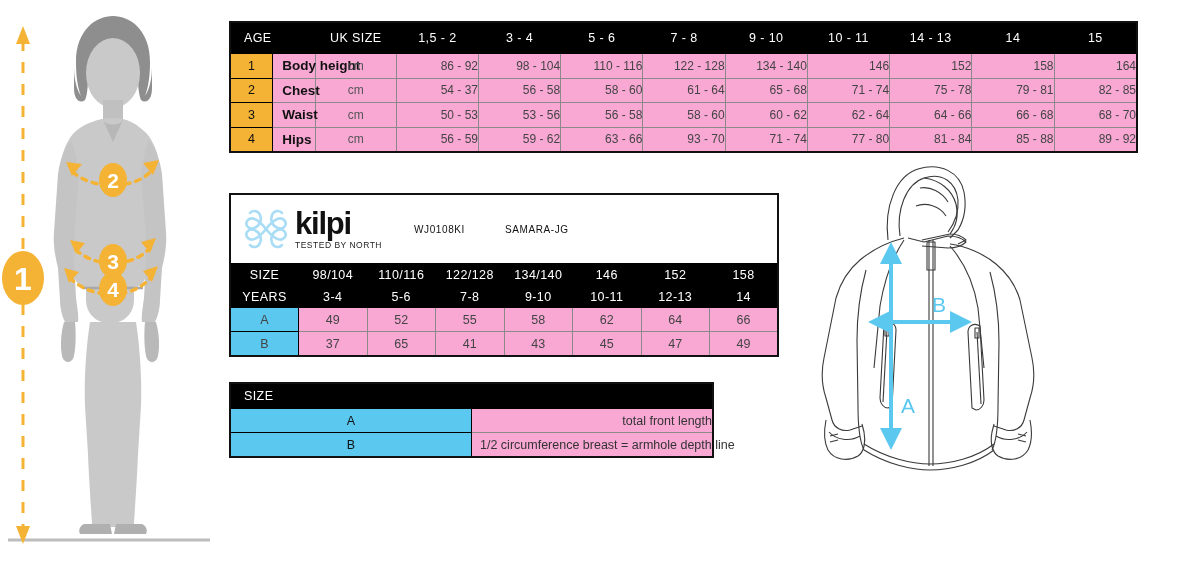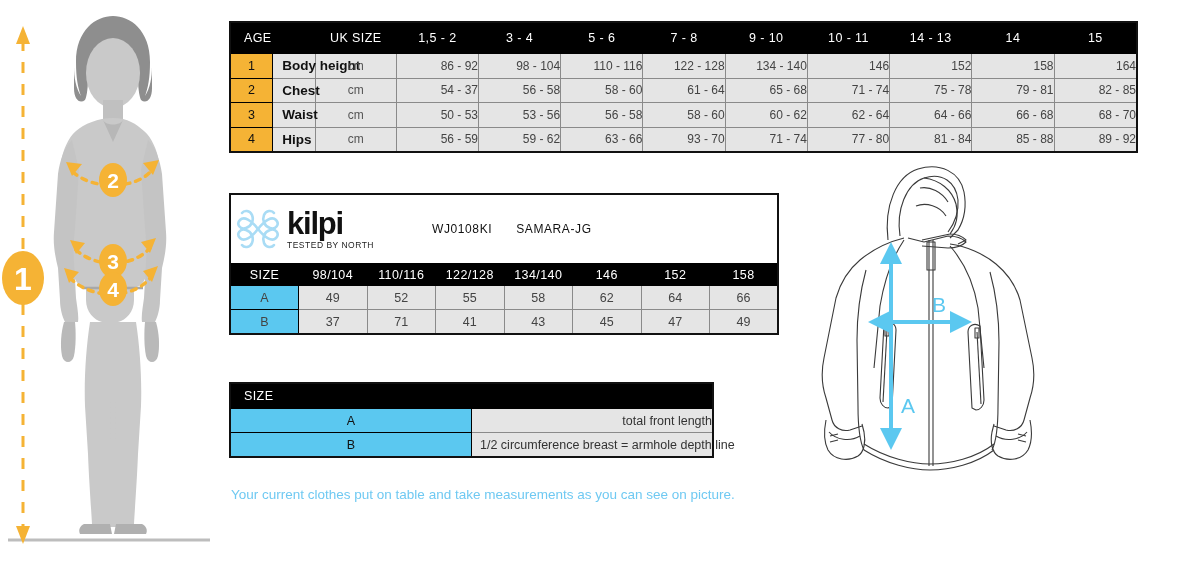--- a/index.html
+++ b/index.html
@@ -22,21 +22,21 @@
     left: 0; top: 0;
     width: 220px; height: 576px;
   }
   #figure-svg { display: block; }
 
   
   .tbl {
     border-collapse: collapse;
     table-layout: fixed;
     border: 2px solid #111;
-    background: #e5e5e5;
+    background: #f9a8d4;
   }
   .tbl td, .tbl th {
     border: 1px solid #8a8a8a;
     text-align: center;
     vertical-align: middle;
     font-weight: normal;
     padding: 0;
     white-space: nowrap;
   }
   .hdr-black {
@@ -98,20 +98,21 @@
     height: 68px;
     background: #fff;
     border: 1px solid #fff !important;
     border-bottom: 1px solid #000 !important;
     position: relative;
   }
   .logo-row-inner {
     display: flex;
     align-items: center;
     height: 68px;
+    padding-left: 8px;
     border-radius: 12px;
   }
   .kilpi-mark { flex: 0 0 auto; }
   .kilpi-text-block {
     margin-left: 2px;
     display: flex;
     flex-direction: column;
     align-items: flex-start;
     line-height: 1;
   }
@@ -124,24 +125,24 @@
   .kilpi-tag {
     font-size: 8.5px;
     font-weight: normal;
     letter-spacing: .5px;
     color: #222;
     margin-top: 2px;
     font-variant: small-caps;
     text-transform: uppercase;
   }
   .product-codes {
-    margin-left: 58px;
+    margin-left: 32px;
     display: flex;
-    gap: 24px;
-    font-size: 12px;
+    gap: 40px;
+    font-size: 10px;
     letter-spacing: .6px;
     color: #111;
   }
   #mid-table tr.size-row th,
   #mid-table tr.years-row th { height: 21px; }
   #mid-table tr.ab-row td { height: 23px; color: #444; font-size: 12.5px; }
 
   
   #bot-table-wrap {
     position: absolute;
@@ -386,34 +387,44 @@
       <tr class="size-row">
         <th class="hdr-black c-first">SIZE</th>
         <th class="hdr-black c-sz">98/104</th>
         <th class="hdr-black c-sz">110/116</th>
         <th class="hdr-black c-sz">122/128</th>
         <th class="hdr-black c-sz">134/140</th>
         <th class="hdr-black c-sz">146</th>
         <th class="hdr-black c-sz">152</th>
         <th class="hdr-black c-sz">158</th>
       </tr>
+      <tr class="years-row">
+        <th class="hdr-black">YEARS</th>
+        <th class="hdr-black">3-4</th>
+        <th class="hdr-black">5-6</th>
+        <th class="hdr-black">7-8</th>
+        <th class="hdr-black">9-10</th>
+        <th class="hdr-black">10-11</th>
+        <th class="hdr-black">12-13</th>
+        <th class="hdr-black">14</th>
+      </tr>
       <tr class="ab-row">
         <td class="cell-cyan">A</td>
         <td>49</td>
         <td>52</td>
         <td>55</td>
         <td>58</td>
         <td>62</td>
         <td>64</td>
         <td>66</td>
       </tr>
       <tr class="ab-row">
         <td class="cell-cyan">B</td>
         <td>37</td>
-        <td>71</td>
+        <td>65</td>
         <td>41</td>
         <td>43</td>
         <td>45</td>
         <td>47</td>
         <td>49</td>
       </tr>
     </tbody>
   </table>
 </div>
 
@@ -429,21 +440,20 @@
       </tr>
       <tr>
         <td class="cell-cyan c-first">B</td>
         <td class="desc">1/2 circumference breast = armhole depth line</td>
       </tr>
     </tbody>
   </table>
 </div>
 
 <div id="notes">
-  <div>Your current clothes put on table and take measurements as you can see on picture.</div>
 </div>
 
 <div id="jacket-panel">
   <svg width="270" height="330" viewBox="0 0 270 330">
     <g fill="none" stroke="#3a3a3a" stroke-width="1.1" stroke-linejoin="round">
 
       <path d="M88 82 C84 48 96 18 118 11 C140 4 160 14 164 34
                C167 50 164 62 158 72 L150 80"></path>
       <path d="M100 78 C96 52 106 26 124 20 C142 14 156 24 158 42
                C159 56 154 66 148 74"></path>

